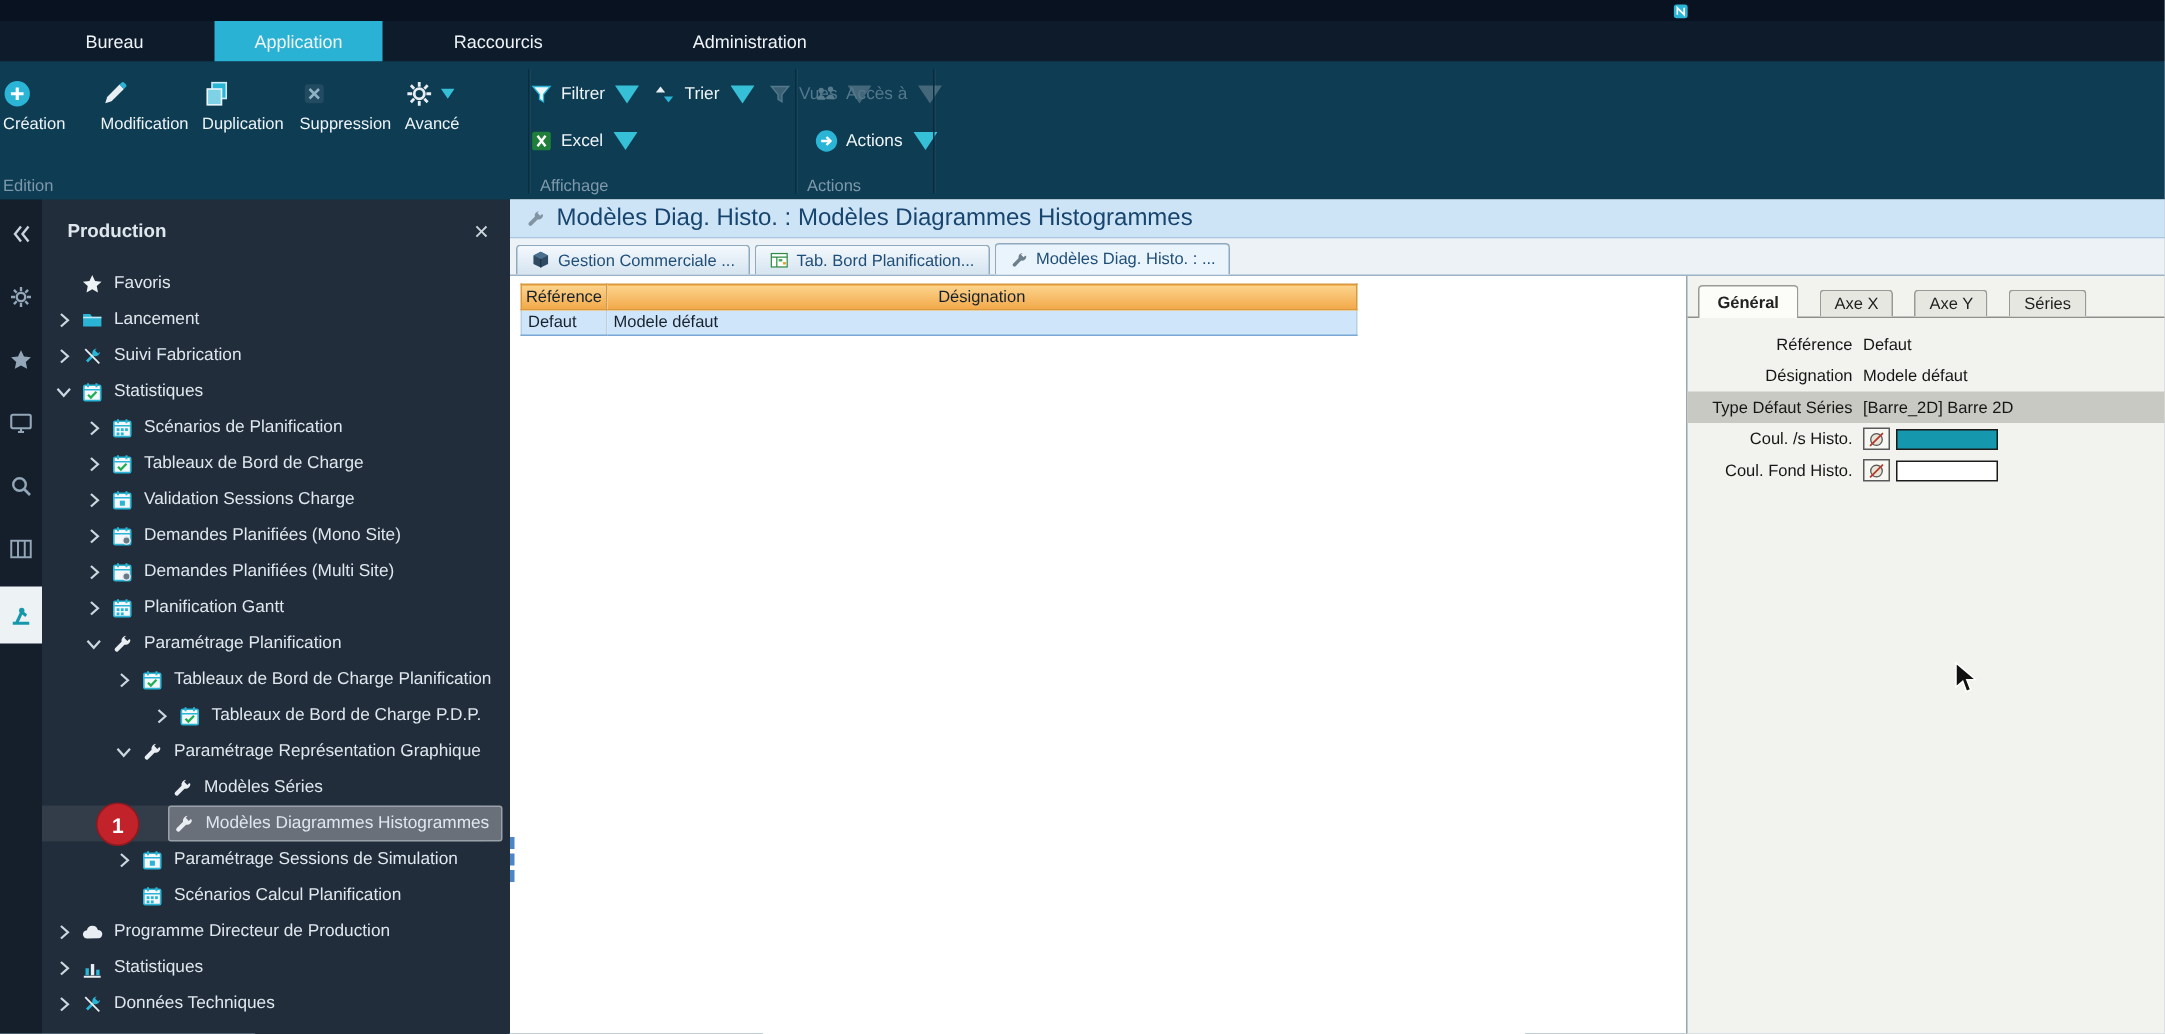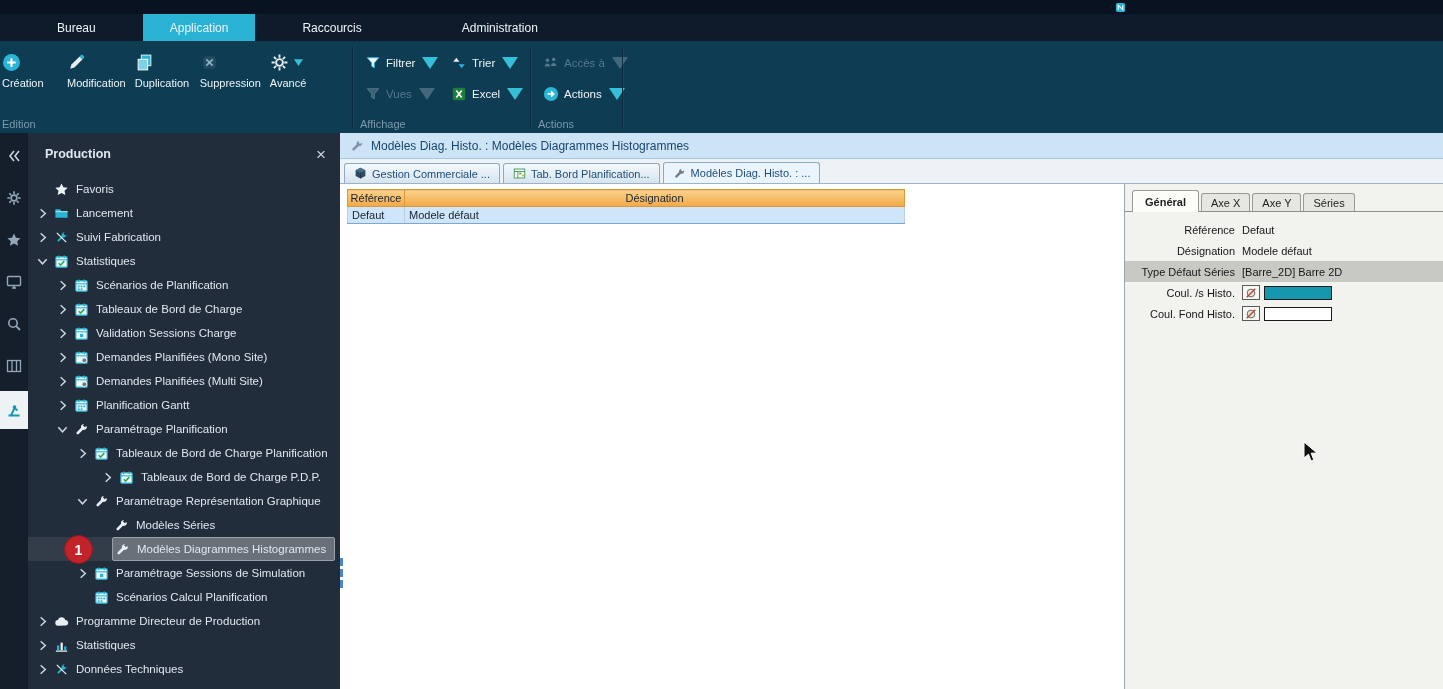--- a/index.html
+++ b/index.html
@@ -21,21 +21,21 @@
   
   .ribbon{position:absolute;top:41px;left:0;right:0;height:92px;background:#0d3c53;}
   .vsep{position:absolute;top:5px;bottom:4px;width:1px;background:#092c40;box-shadow:1px 0 0 rgba(255,255,255,0.05);}
   .rgroup{position:absolute;top:0;height:100%;}
   .glabel{position:absolute;bottom:3px;left:0;right:0;color:#7e99ab;font-size:11px;}
   .edition{left:2px;width:348px;}
   .edition .btnrow{display:flex;gap:9px;padding-top:11px;align-items:flex-start;}
   .bigbtn{display:flex;flex-direction:column;align-items:flex-start;gap:5px;color:#eef4f7;font-size:11px;min-width:56px;cursor:default;}
   .bb-top{display:flex;align-items:center;gap:3px;height:20px;}
   .bb-top .icon{width:19px;height:19px;}
-  .affichage{left:360px;width:168px;padding-top:11px;display:grid;grid-template-columns:1fr 1fr;grid-auto-rows:31px;column-gap:4px;}
+  .affichage{left:348px;width:168px;padding-top:11px;display:grid;grid-template-columns:1fr 1fr 1fr;grid-auto-rows:31px;column-gap:4px;}
   .actionsg{left:538px;width:84px;padding-top:11px;display:flex;flex-direction:column;gap:9px;}
   .smallbtn{display:flex;align-items:center;gap:5px;color:#eef4f7;font-size:11.5px;padding-left:5px;white-space:nowrap;cursor:default;height:22px;}
   .smallbtn .icon{width:16px;height:16px;flex:0 0 16px;}
   .caret{width:9px;height:6px;color:#35c0d8;margin-left:2px;flex:0 0 9px;}
   .smallbtn.disabled{color:#54788c;}
   .smallbtn.disabled .caret{color:#44677a;}
 
   
   .main{position:absolute;top:133px;left:0;right:0;bottom:0;display:flex;}
   .rail{width:28px;background:#151f2c;display:flex;flex-direction:column;align-items:center;}
@@ -53,40 +53,40 @@
   .tree-row{height:24px;display:flex;align-items:center;position:relative;font-size:11.5px;white-space:nowrap;cursor:default;}
   .tree-row.sel{background:#323d49;}
   .chev{width:13px;height:13px;flex:0 0 13px;margin-right:3px;}
   .pill{display:flex;align-items:center;height:22px;padding:0 8px 0 2px;}
   .tree-row.sel .pill{background:#6a707a;border:1px solid #99a1aa;border-radius:2px;}
   .t-icon{width:15px;height:15px;flex:0 0 15px;margin-right:7px;}
   .badge{position:absolute;left:36px;top:-2px;width:27px;height:27px;border-radius:50%;background:#c2232a;border:1px solid #8e1a1f;color:#fff;font-weight:bold;font-size:14px;display:flex;align-items:center;justify-content:center;z-index:3;}
 
   
   .content{flex:1;position:relative;background:#fff;display:flex;flex-direction:column;min-width:0;}
-  .content-title{height:25px;background:#cde4f6;display:flex;align-items:center;gap:7px;padding-left:10px;color:#17456e;font-size:12px;border-bottom:1px solid #aac6de;}
+  .content-title{height:25px;background:#cde4f6;display:flex;align-items:center;gap:7px;padding-left:10px;color:#17456e;font-size:16px;border-bottom:1px solid #aac6de;}
   .ct-icon{width:14px;height:14px;}
   .doc-tabs{height:24px;background:#edf2f7;display:flex;align-items:flex-end;padding-left:4px;gap:3px;border-bottom:1px solid #9cb2c6;}
   .dtab{height:19px;display:inline-flex;align-items:center;gap:5px;padding:0 9px;font-size:11px;color:#1f4e79;background:linear-gradient(#f4f9fd,#d5e4f0);border:1px solid #8fa9bf;border-bottom:none;border-radius:3px 3px 0 0;white-space:nowrap;cursor:default;}
   .dtab .icon{width:13px;height:13px;}
   .dtab.active{background:#e9f4fc;height:20px;}
 
   .workarea{flex:1;display:flex;position:relative;min-height:0;}
   .grid-pane{width:784px;position:relative;padding:5px 0 0 7px;box-sizing:border-box;}
   table.grid{border-collapse:collapse;table-layout:fixed;}
   table.grid th{background:linear-gradient(#fcd38c,#f2a848);border:1px solid #d8993f;height:16px;font-size:11px;font-weight:normal;text-align:center;padding:0 2px;color:#17222e;overflow:hidden;}
   table.grid td{height:16px;font-size:11px;padding:0 4px;color:#17222e;border-right:1px solid #b9cfe4;overflow:hidden;}
   table.grid td:first-child{border-left:1px solid #b9cfe4;}
   table.grid tr.sel td{background:#cfe5fa;border-bottom:1px solid #79a8d4;}
   .edge-mark{position:absolute;left:0;width:3px;height:8px;background:#4d86c6;}
 
   
   .inspector{flex:1;background:#f2f2ee;border-left:1px solid #98a6b2;padding-top:6px;min-width:0;}
   .insp-tabs{padding-left:7px;border-bottom:1px solid #8f8f8b;display:flex;align-items:flex-end;height:21px;}
-  .itab{height:17px;display:inline-flex;align-items:center;padding:0 9px;font-size:11px;background:#e7e7e2;border:1px solid #9a9a94;border-bottom:none;border-radius:3px 3px 0 0;margin-right:2px;color:#222;white-space:nowrap;cursor:default;}
+  .itab{height:17px;display:inline-flex;align-items:center;padding:0 9px;font-size:11px;background:#e7e7e2;border:1px solid #9a9a94;border-bottom:none;border-radius:3px 3px 0 0;margin-right:14px;color:#222;white-space:nowrap;cursor:default;}
   .itab.active{background:#fcfcf9;font-weight:bold;height:21px;margin-bottom:-1px;position:relative;z-index:2;padding:0 12px;}
   .insp-fields{padding-top:7px;}
   .f-row{display:flex;align-items:center;height:21px;font-size:11px;color:#161616;}
   .f-row.gray{background:#c9c9c4;}
   .f-label{width:110px;text-align:right;margin-right:7px;flex:0 0 110px;white-space:nowrap;}
   .f-value{white-space:nowrap;}
   .color-btn{width:18px;height:15px;border:1px solid #5a5a5a;background:#f7f7f3;display:inline-flex;align-items:center;justify-content:center;margin-right:4px;box-sizing:border-box;}
   .color-btn .icon,.color-btn svg{width:12px;height:12px;}
   .swatch{width:66px;height:12px;border:1px solid #1b1b1b;display:inline-block;}
 

